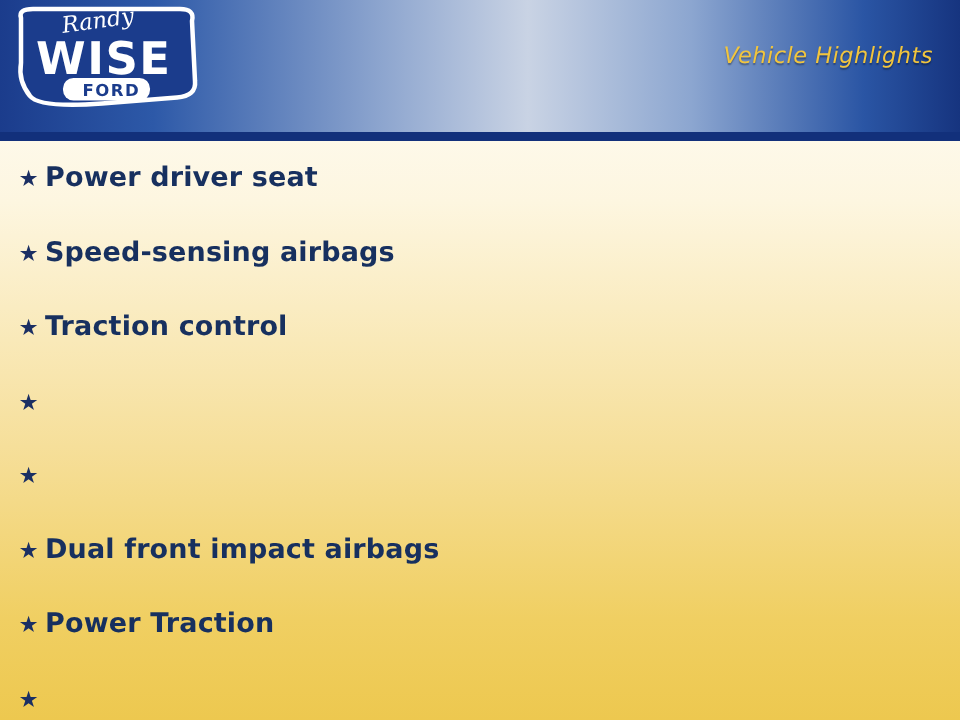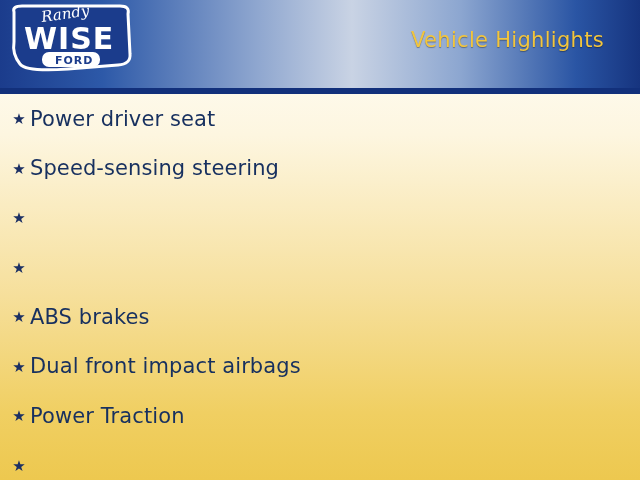--- a/index.html
+++ b/index.html
@@ -35,27 +35,28 @@
   .header-underline {
     position: absolute;
     top: 88px;
     left: 0;
     width: 640px;
     height: 6px;
     background: #12307b;
   }
   .header-title {
     position: absolute;
-    right: 36px;
+    right: 18px;
     top: 28px;
     color: #f2c53d;
-    font-size: 21px;
+    font-size: 15px;
     letter-spacing: 0.3px;
     text-shadow: 0 1px 1px rgba(0,0,0,0.35);
     white-space: nowrap;
+    font-style: italic;
   }
 
   
   .logo {
     position: absolute;
     left: 8px;
     top: 2px;
     width: 128px;
     height: 84px;
   }
@@ -82,23 +83,24 @@
     width: 22px;
     flex: 0 0 22px;
     text-align: center;
     color: #1b2f63;
     font-size: 15px;
     line-height: 1;
     padding-top: 2px;
   }
   .item-label {
     color: #17305f;
-    font-size: 21px;
+    font-size: 18px;
     letter-spacing: 0.1px;
     white-space: nowrap;
+    font-weight: bold;
   }
 </style>
 </head>
 <body>
 
 <div class="slide">
 
   <div class="header"></div>
   <div class="header-underline"></div>
 
@@ -114,31 +116,31 @@
     </svg>
   </div>
 
   <ul class="list">
     <li class="item">
       <span class="bullet">★</span>
       <span class="item-label">Power driver seat</span>
     </li>
     <li class="item">
       <span class="bullet">★</span>
-      <span class="item-label">Speed-sensing steering</span>
+      <span class="item-label">Speed-sensing airbags</span>
+    </li>
+    <li class="item">
+      <span class="bullet">★</span>
+      <span class="item-label">Traction control</span>
     </li>
     <li class="item">
       <span class="bullet">★</span>
     </li>
     <li class="item">
       <span class="bullet">★</span>
-    </li>
-    <li class="item">
-      <span class="bullet">★</span>
-      <span class="item-label">ABS brakes</span>
     </li>
     <li class="item">
       <span class="bullet">★</span>
       <span class="item-label">Dual front impact airbags</span>
     </li>
     <li class="item">
       <span class="bullet">★</span>
       <span class="item-label">Power Traction</span>
     </li>
     <li class="item">

